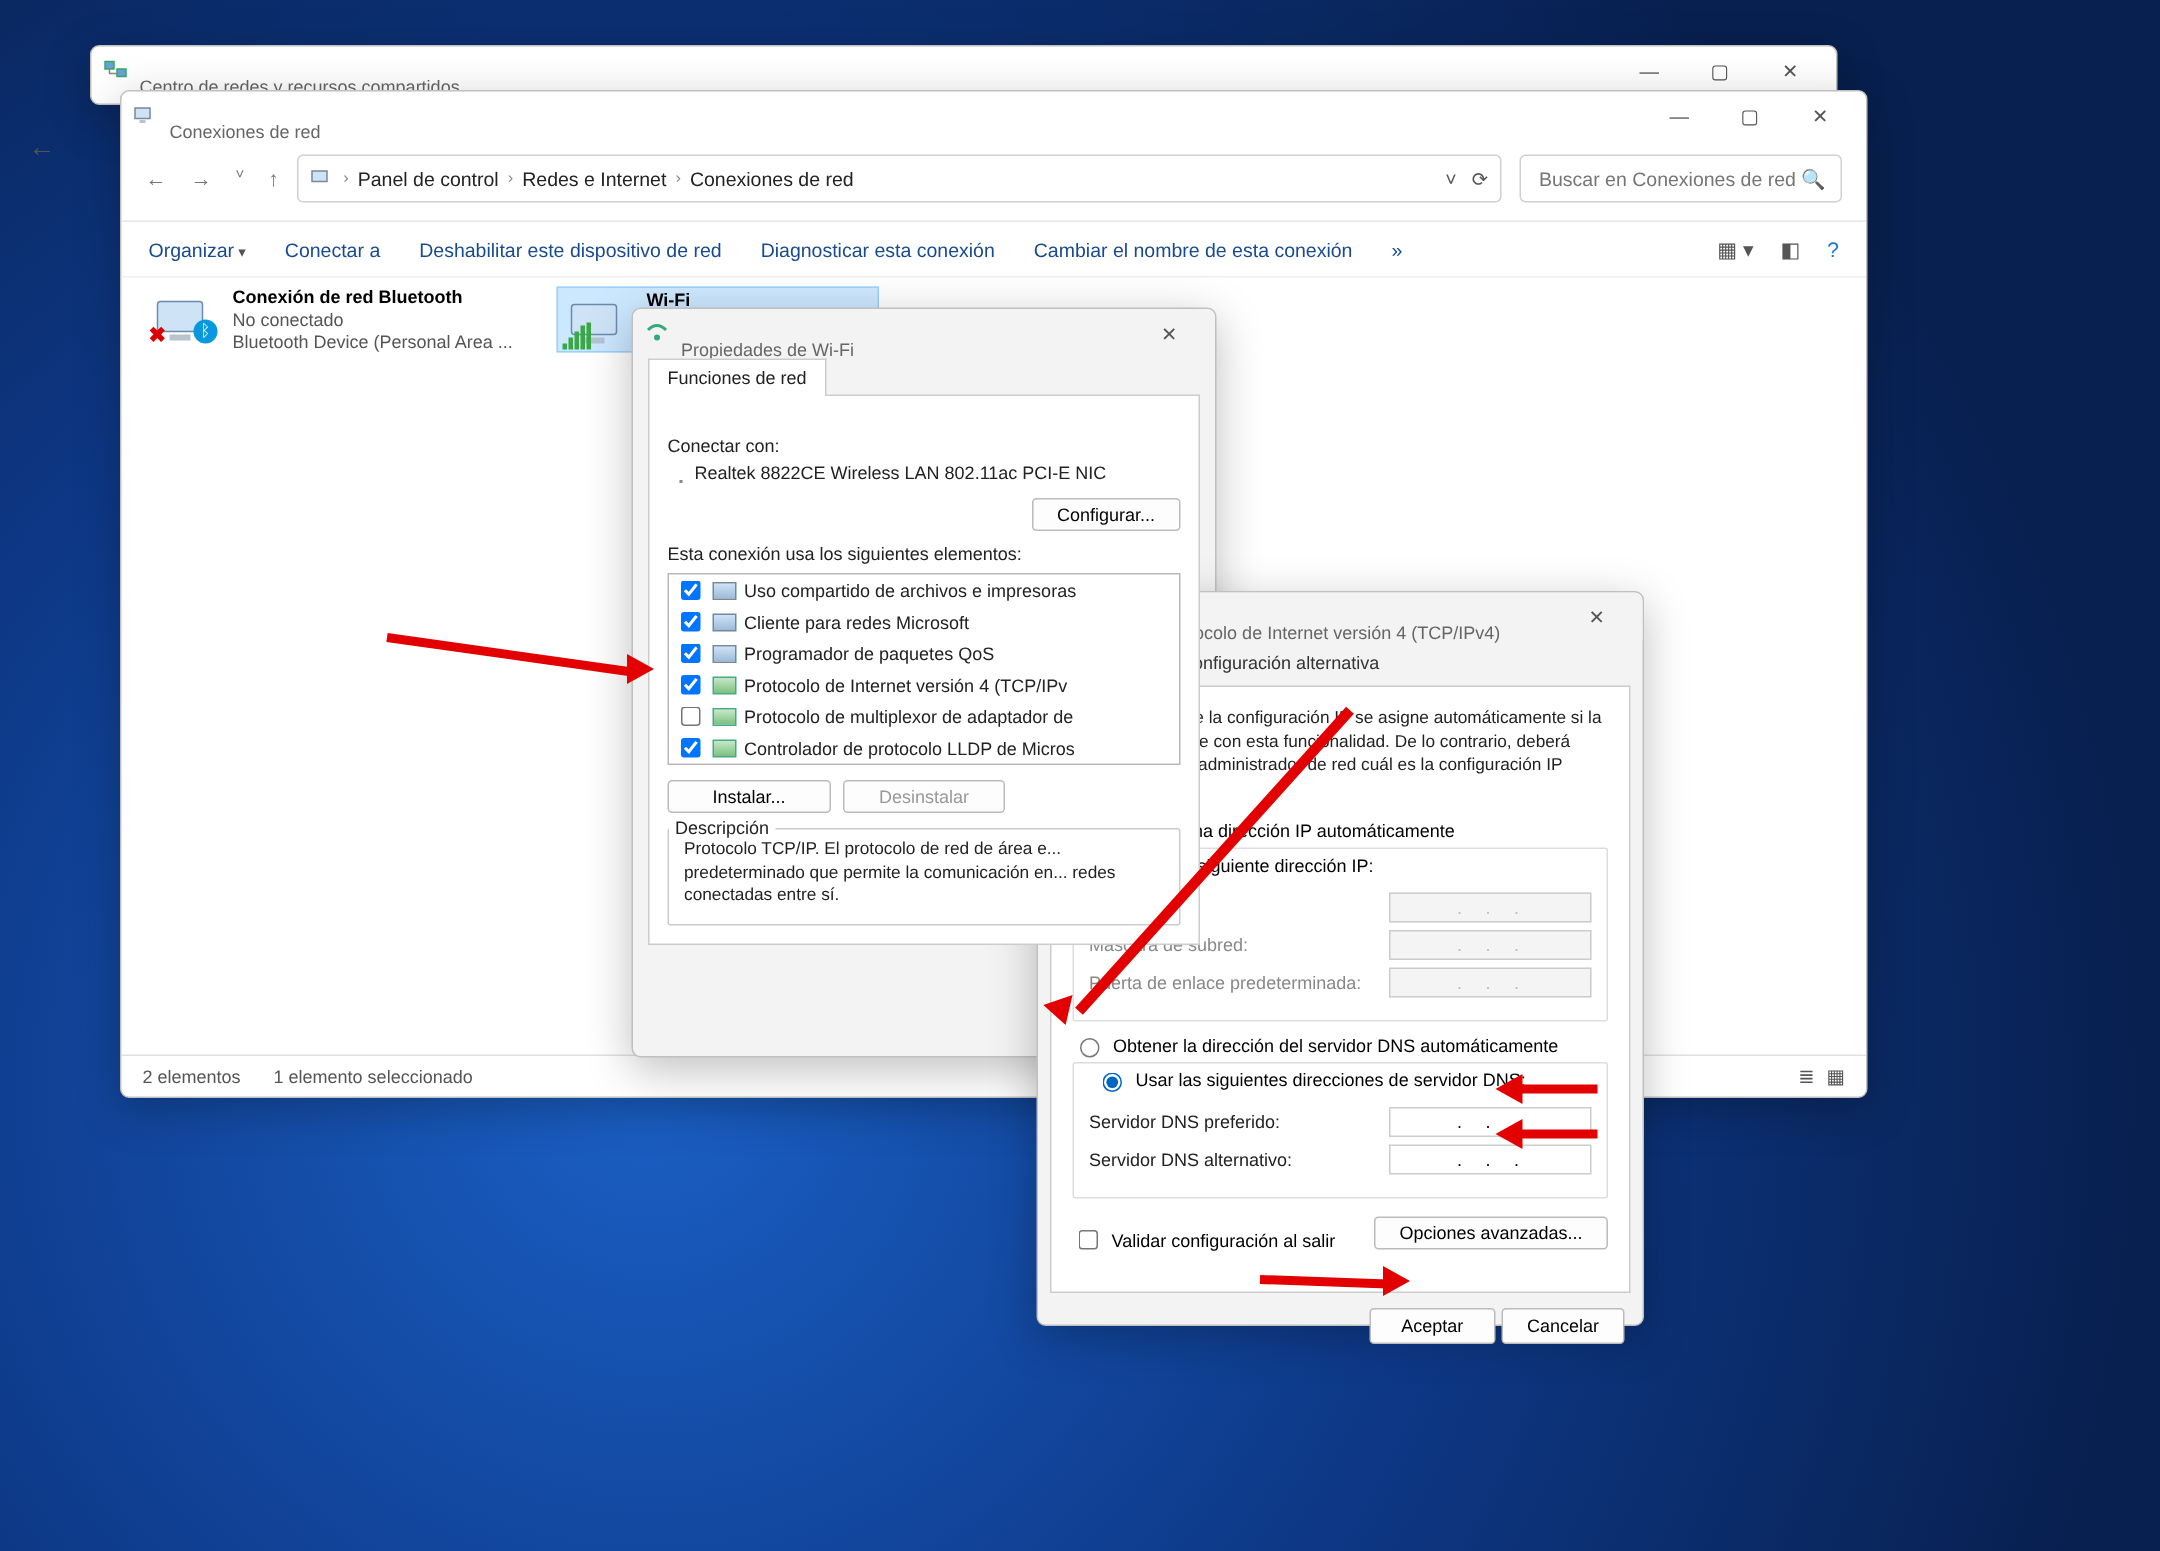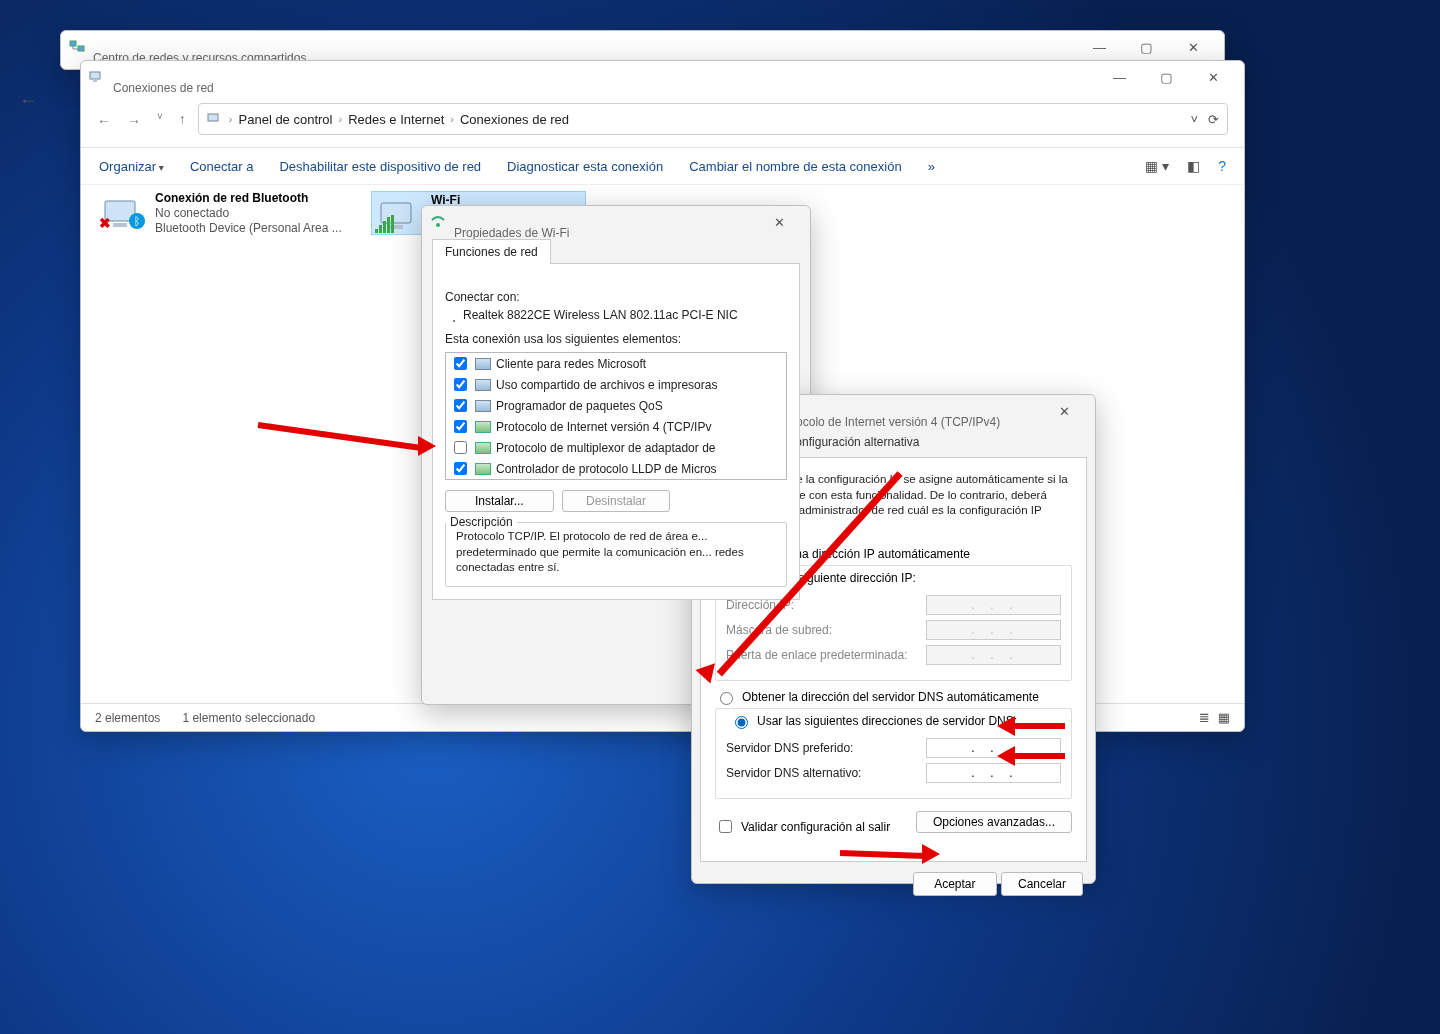--- a/index.html
+++ b/index.html
@@ -238,20 +238,24 @@
       <span class="sep">›</span>
       <span class="crumb">Panel de control</span>
       <span class="sep">›</span>
       <span class="crumb">Redes e Internet</span>
       <span class="sep">›</span>
       <span class="crumb">Conexiones de red</span>
       <span style="flex:1"></span>
       <span class="drop">˅</span>
       <span class="refresh">⟳</span>
     </div>
+    <div class="searchbox">
+      <input type="text" placeholder="Buscar en Conexiones de red" style="">
+      <span>🔍</span>
+    </div>
   </div>
 
   <div class="cmdbar">
     <span class="cmd dd">Organizar</span>
     <span class="cmd">Conectar a</span>
     <span class="cmd">Deshabilitar este dispositivo de red</span>
     <span class="cmd">Diagnosticar esta conexión</span>
     <span class="cmd">Cambiar el nombre de esta conexión</span>
     <span class="cmd">»</span>
     <div class="right-icons">
@@ -324,31 +328,34 @@
       </div>
   </div>
   <div class="winprop-body">
     <span class="tab-single">Funciones de red</span>
     <div class="tab-page">
       <div>Conectar con:</div>
       <div class="adapter-row">
         <span class="mini-icon mini-adapter"></span>
         <span>Realtek 8822CE Wireless LAN 802.11ac PCI-E NIC</span>
       </div>
+      <div style="text-align:right;">
+        <button class="btn">Configurar...</button>
+      </div>
       <div style="margin-top:8px;">Esta conexión usa los siguientes elementos:</div>
       <div class="elements-box" id="elements-list">
+          <div class="el-item">
+            <input type="checkbox" checked="" style="">
+            <span class="mini-icon mini-adapter"></span>
+            <span>Uso compartido de archivos e impresoras</span>
+          </div>
           <div class="el-item">
             <input type="checkbox" checked="" style="">
             <span class="mini-icon mini-adapter"></span>
             <span>Cliente para redes Microsoft</span>
-          </div>
-          <div class="el-item">
-            <input type="checkbox" checked="" style="">
-            <span class="mini-icon mini-adapter"></span>
-            <span>Uso compartido de archivos e impresoras</span>
           </div>
           <div class="el-item">
             <input type="checkbox" checked="" style="">
             <span class="mini-icon mini-adapter"></span>
             <span>Programador de paquetes QoS</span>
           </div>
           <div class="el-item">
             <input type="checkbox" checked="" style="">
             <span class="mini-icon mini-proto"></span>
             <span>Protocolo de Internet versión 4 (TCP/IPv</span>

